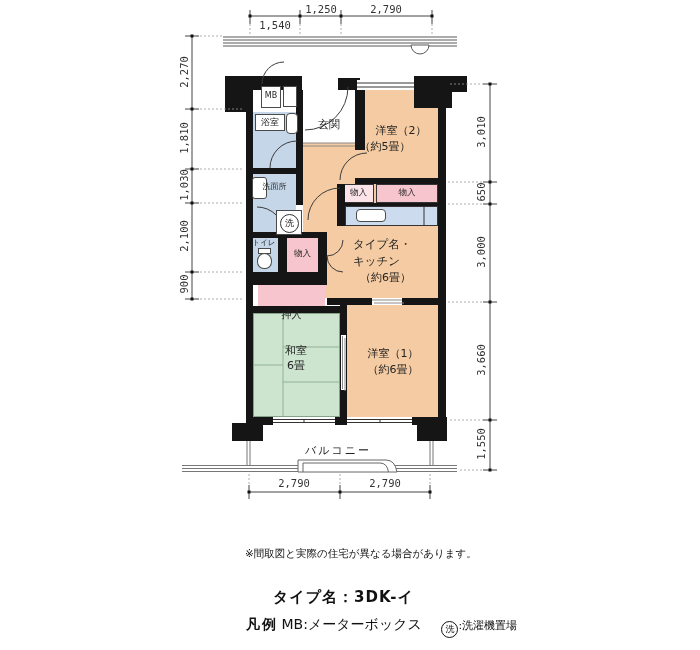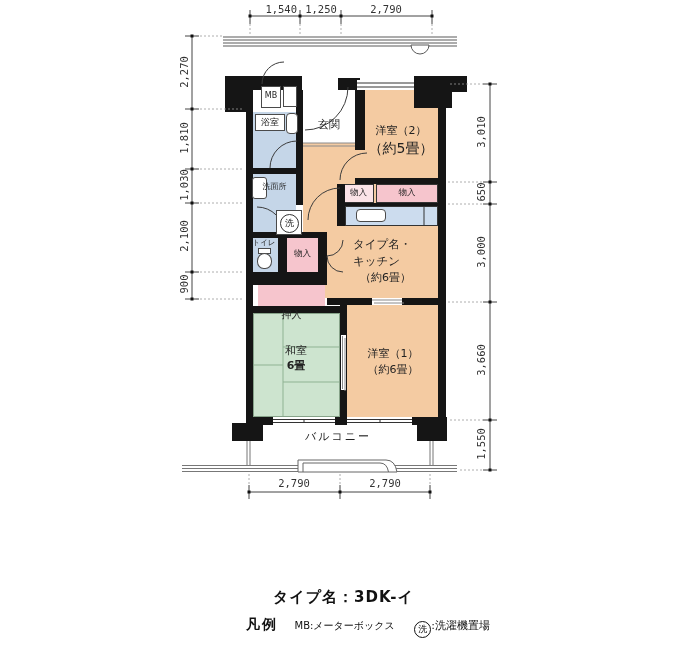--- a/index.html
+++ b/index.html
@@ -234,21 +234,21 @@
       <line x1="430" y1="441" x2="430" y2="466"></line>
         <line x1="433" y1="441" x2="433" y2="466"></line>
       <line x1="182" y1="465.5" x2="457" y2="465.5"></line>
       <line x1="182" y1="468.5" x2="457" y2="468.5"></line>
       <line x1="182" y1="471.5" x2="457" y2="471.5"></line>
       <path d="M 298 472 L 298 460 L 386 460 Q 395 460 397 472 Z" fill="#fff" stroke="#666"></path>
       <path d="M 303 472 L 303 463 L 380 463 Q 387 463 388.5 472" stroke="#666"></path>
     </g>
   </svg>
 
-  <div class="dimlbl" style="left:253px;top:3px;text-align:right;">1,540</div>
+  <div class="dimlbl" style="left:253px;top:19px;">1,540</div>
   <div class="dimlbl" style="left:299px;top:3px;">1,250</div>
   <div class="dimlbl" style="left:364px;top:3px;">2,790</div>
 
   <div class="dimlbl vdim" style="left:162px;top:66px;">2,270</div>
   <div class="dimlbl vdim" style="left:162px;top:132px;">1,810</div>
   <div class="dimlbl vdim" style="left:162px;top:179px;">1,030</div>
   <div class="dimlbl vdim" style="left:162px;top:230px;">2,100</div>
   <div class="dimlbl vdim" style="left:162px;top:278px;">900</div>
 
   <div class="dimlbl vdim" style="left:459px;top:126px;">3,010</div>
@@ -257,39 +257,40 @@
   <div class="dimlbl vdim" style="left:459px;top:354px;">3,660</div>
   <div class="dimlbl vdim" style="left:459px;top:438px;">1,550</div>
 
   <div class="dimlbl" style="left:272px;top:477px;">2,790</div>
   <div class="dimlbl" style="left:363px;top:477px;">2,790</div>
 
   <div class="lbl" style="left:261px;top:92px;width:20px;font-size:8px;">MB</div>
   <div class="lbl" style="left:255px;top:118px;width:30px;font-size:9px;">浴室</div>
   <div class="lbl" style="left:303px;top:119px;width:52px;font-size:11px;">玄関</div>
   <div class="lbl" style="left:366px;top:125px;width:70px;font-size:11px;">洋室（2）</div>
-  <div class="lbl" style="left:366px;top:141px;width:70px;font-size:14px;">（約5畳）</div>
+  <div class="lbl" style="left:350px;top:141px;width:70px;font-size:11px;">（約5畳）</div>
   <div class="lbl" style="left:253px;top:183px;width:43px;font-size:8px;">洗面所</div>
   <div class="lbl" style="left:343px;top:188px;width:31px;font-size:8.5px;">物入</div>
   <div class="lbl" style="left:376px;top:188px;width:62px;font-size:8.5px;">物入</div>
   <div class="lbl" style="left:249px;top:239px;width:30px;font-size:7.5px;">トイレ</div>
   <div class="lbl" style="left:287px;top:249px;width:31px;font-size:8.5px;">物入</div>
   <div class="lbl" style="left:353px;top:238px;width:80px;text-align:left;font-size:11.5px;">タイプ名・</div>
   <div class="lbl" style="left:353px;top:255px;width:80px;text-align:left;font-size:11.5px;">キッチン</div>
   <div class="lbl" style="left:360px;top:272px;width:80px;text-align:left;font-size:11px;">（約6畳）</div>
   <div class="lbl" style="left:258px;top:289px;width:67px;font-size:10px;margin-top:20px;">押入</div>
   <div class="lbl" style="left:266px;top:345px;width:60px;font-size:11px;">和室</div>
-  <div class="lbl" style="left:266px;top:360px;width:60px;font-size:11px;font-weight:bold;">6畳</div>
+  <div class="lbl" style="left:266px;top:360px;width:60px;font-size:11px;">6畳</div>
   <div class="lbl" style="left:358px;top:348px;width:70px;font-size:11px;">洋室（1）</div>
   <div class="lbl" style="left:358px;top:364px;width:70px;font-size:11px;">（約6畳）</div>
-  <div class="lbl" style="left:280px;top:431px;width:116px;font-size:11px;letter-spacing:2px;">バルコニー</div>
-
-
+  <div class="lbl" style="left:280px;top:445px;width:116px;font-size:11px;letter-spacing:2px;">バルコニー</div>
+
+
+  <div class="note" style="left:245px;top:547px;font-size:10.5px;">※間取図と実際の住宅が異なる場合があります。</div>
   <div class="note big" style="left:245px;top:588px;margin-left:28px;">
     <span>タイプ名：</span><span>3DK-イ</span>
   </div>
   <div class="note" style="left:246px;top:616px;">
     <span style="font-size:14px;font-weight:bold;letter-spacing:2px;">凡例</span>
-    <span style="font-size:10px;margin-left:13px;">MB:メーターボックス</span>
+    <span style="font-size:14px;margin-left:0;">MB:メーターボックス</span>
     <span class="washcircle" style="margin-left:16px;">洗</span><span style="font-size:11px;">:洗濯機置場</span>
   </div>
 
 </div>
 
 </body></html>

